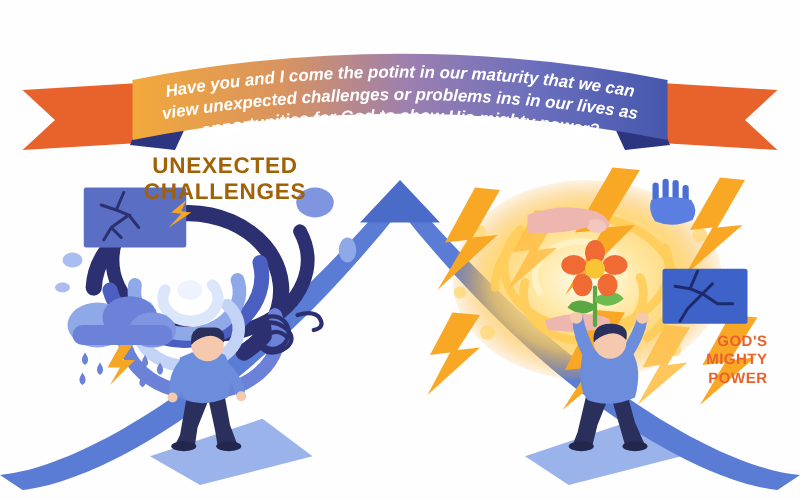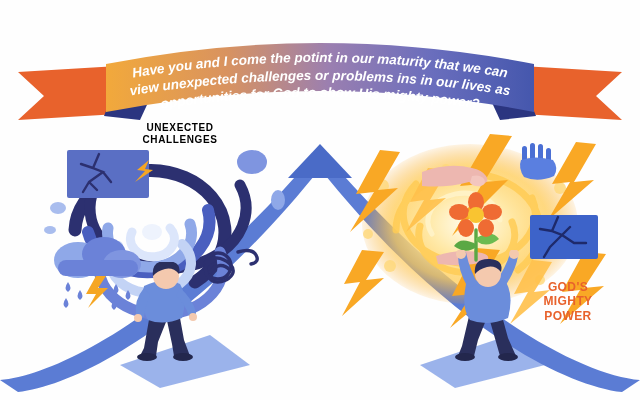--- a/index.html
+++ b/index.html
@@ -11,22 +11,22 @@
   #stage{position:relative;width:640px;height:400px;background:#fefefe;}
   .abs{position:absolute;}
   svg{display:block;}
   .ribbon-text{
     font-weight:bold;font-style:italic;fill:#ffffff;
     font-family:"Liberation Sans", sans-serif;
   }
   .side-label{
     position:absolute;text-align:center;
     font-weight:bold;letter-spacing:0.6px;
-    color:#000000;line-height:1.15;
-    font-size:10px;white-space:pre-line;
+    color:#a16207;line-height:1.15;
+    font-size:18px;white-space:pre-line;
   }
   .power-label{
     position:absolute;text-align:center;
     font-weight:bold;letter-spacing:0.4px;
     color:#e8622c;line-height:1.2;
     font-size:12px;white-space:pre-line;
   }
 </style>
 </head>
 <body>
@@ -206,21 +206,21 @@
     <g fill="#4a6fd4">
       <rect x="4" y="4" width="5" height="18" rx="2.5"></rect>
       <rect x="12" y="1" width="5" height="21" rx="2.5"></rect>
       <rect x="20" y="2" width="5" height="20" rx="2.5"></rect>
       <rect x="28" y="6" width="5" height="17" rx="2.5"></rect>
     </g>
     <path d="M3 18 q14 -5 32 0 q6 8 1 16 q-16 7 -30 1 q-6 -9 -3 -17 Z" fill="#5a7fe0"></path>
   </svg>
 
 
-  <div class="power-label" style="left:522px;top:280px;width:92px;">GOD'S
+  <div class="power-label" style="left:522px;top:266px;width:92px;text-align:right;">GOD'S
 MIGHTY
 POWER</div>
 
   <svg class="abs" style="left:444px;top:250px;" width="86" height="112">
 
     <path d="M26 62 L18 96 L14 106 L30 106 L34 90 L42 70 Z" fill="#2a2f5c"></path>
     <path d="M44 64 L52 92 L56 106 L72 106 L64 88 L58 66 Z" fill="#2a2f5c"></path>
     <ellipse cx="21" cy="107" rx="10" ry="4" fill="#23274d"></ellipse>
     <ellipse cx="64" cy="107" rx="10" ry="4" fill="#23274d"></ellipse>
 

